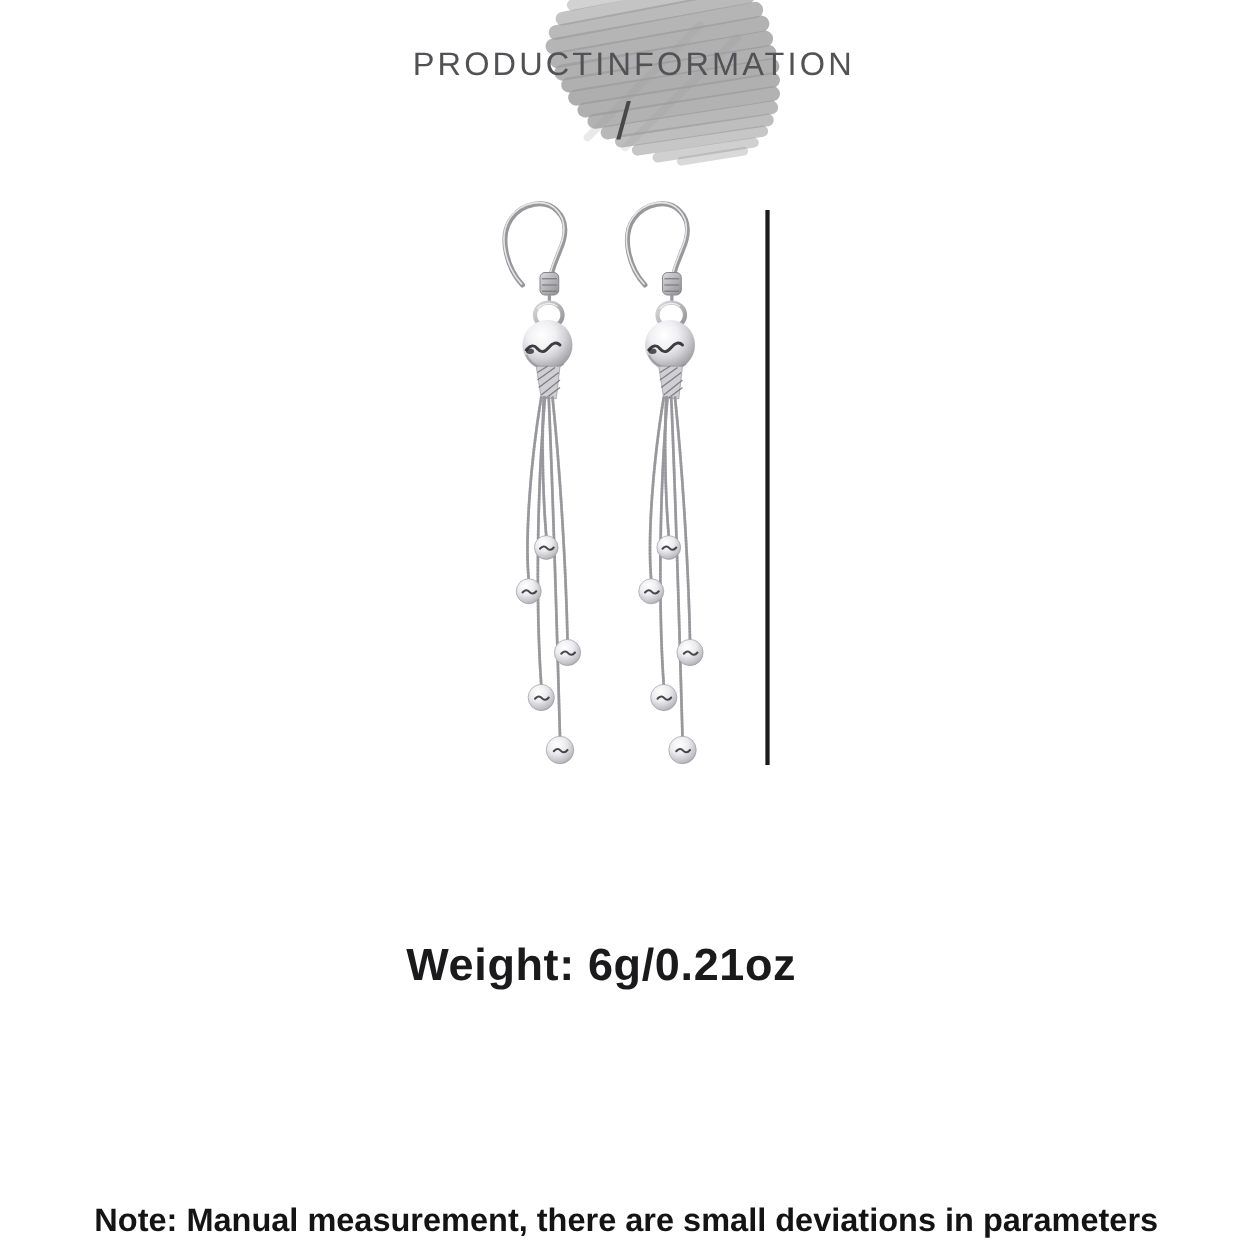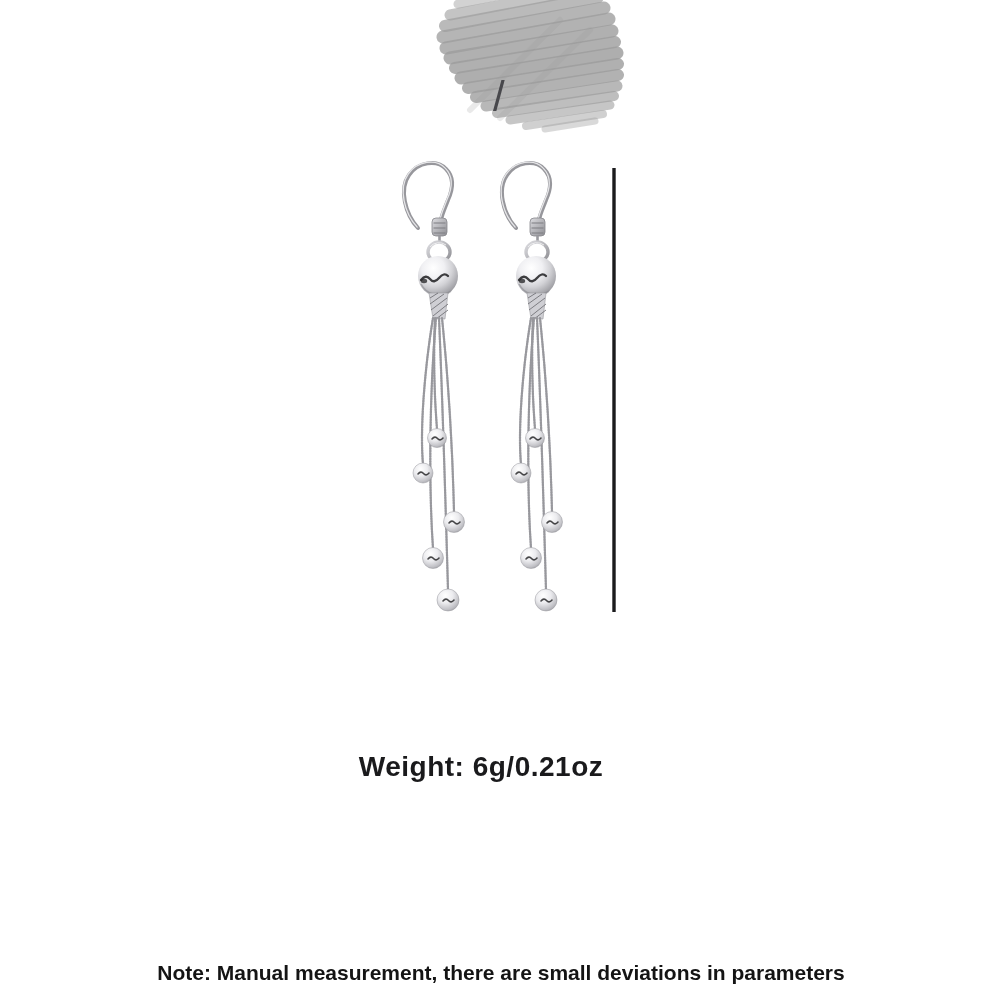--- a/index.html
+++ b/index.html
@@ -25,35 +25,36 @@
     font-style:normal;line-height:1;
   }
   .length-label{
     position:absolute;left:630px;top:560px;z-index:2;
     font-size:40px;font-weight:700;color:#1c1c1e;
     letter-spacing:0.5px;white-space:nowrap;
   }
   .weight-label{
     position:absolute;left:481px;top:751px;transform:translateX(-50%);
     z-index:2;
-    font-size:28px;font-weight:700;color:#1a1a1c;
+    font-size:36px;font-weight:700;color:#1a1a1c;
     letter-spacing:0.5px;white-space:nowrap;
   }
   .note-label{
     position:absolute;left:501px;top:961px;transform:translateX(-50%);
     z-index:2;
-    font-size:21px;font-weight:600;color:#141414;
+    font-size:26px;font-weight:600;color:#141414;
     white-space:nowrap;
   }
 </style>
 </head>
 <body>
 
 <div class="canvas">
 
+  <div class="page-title">PRODUCTINFORMATION</div>
   <div class="title-slash">/</div>
   <div class="weight-label">Weight: 6g/0.21oz</div>
   <div class="note-label">Note: Manual measurement, there are small deviations in parameters</div>
 
   <svg class="artwork" viewBox="0 0 1000 1000">
     <defs>
       <linearGradient id="wireGrad" x1="0" y1="0" x2="1" y2="1">
         <stop offset="0" stop-color="#dcdce0"></stop>
         <stop offset="1" stop-color="#8e8e93"></stop>
       </linearGradient>

